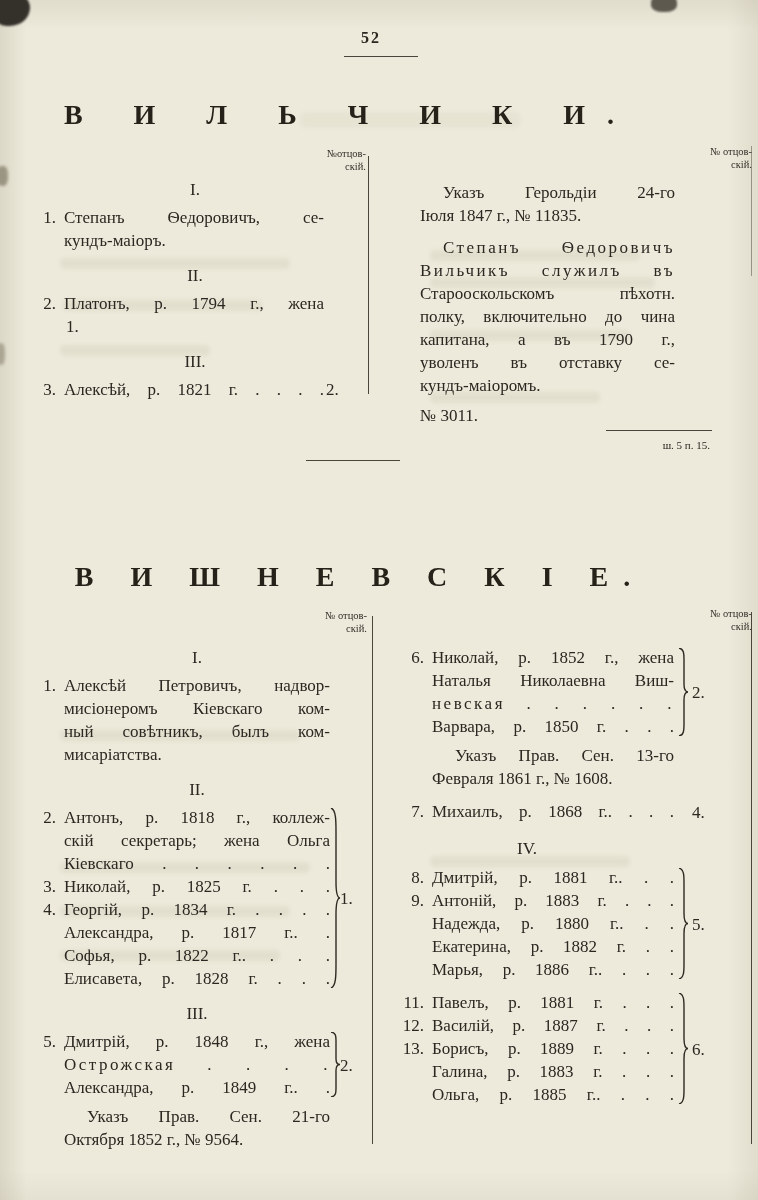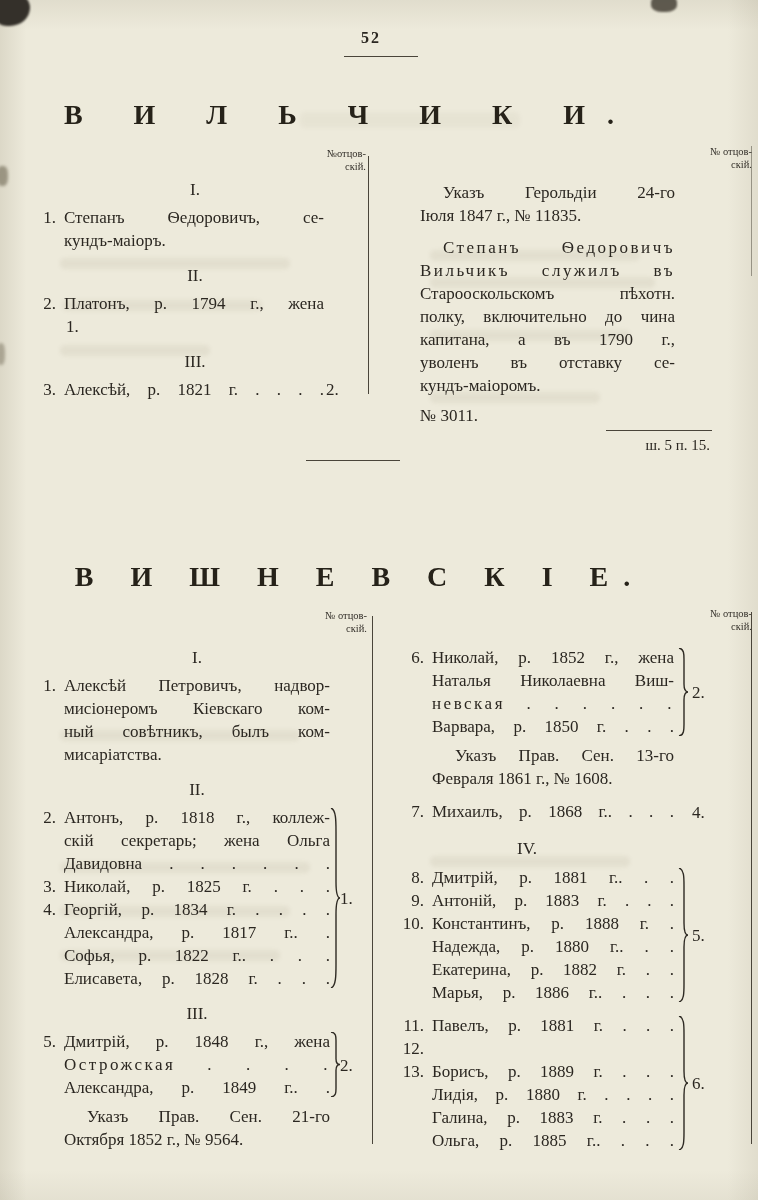--- a/index.html
+++ b/index.html
@@ -44,21 +44,21 @@
   .roman.first{margin-top:0;}
   
   .colL1{left:28px;top:178px;width:332px;}
   
   .colR1{left:420px;top:181px;width:292px;}
   .colR1 .bodyline{width:255px;}
   .ind{text-indent:23px;}
   .gap8{margin-top:9px;}
   .refline{padding-right:10px;margin-top:7px;}
   .refrule{width:106px;border-top:1.2px solid #4a453a;margin:3px 0 3px auto;}
-  .sigline{text-align:right;padding-right:2px;font-size:15px;}
+  .sigline{text-align:right;padding-right:2px;font-size:11px;}
   
   .colL2{left:28px;top:646px;width:336px;}
   .colL2 .t{margin-right:34px;}
   .colR2{left:392px;top:646px;width:360px;}
   .colR2 .n{width:40px;}
   .colR2 .t{margin-right:78px;}
   .colR2 .roman{margin:14px 130px 6px 40px;}
   .grp{position:relative;}
   .brace{position:absolute;top:2px;bottom:2px;width:12px;}
   .colL2 .brace{right:24px;}
@@ -189,21 +189,21 @@
       <div class="row">
           <span class="n">2.</span>
           <span class="t jl">Антонъ, р. 1818 г., коллеж-</span>
         </div>
       <div class="row">
           <span class="n"></span>
           <span class="t jl">скій секретарь; жена Ольга</span>
         </div>
       <div class="row">
           <span class="n"></span>
-          <span class="t jl">Давидовна . . . . . .</span>
+          <span class="t jl">Кіевскаго . . . . . .</span>
         </div>
       <div class="row">
           <span class="n">3.</span>
           <span class="t jl">Николай, р. 1825 г. . . .</span>
         </div>
       <div class="row">
           <span class="n">4.</span>
           <span class="t jl">Георгій, р. 1834 г. . . . .</span>
         </div>
       <div class="row">
@@ -310,24 +310,20 @@
     <div class="grp">
       <div class="row">
           <span class="n">8.</span>
           <span class="t jl">Дмитрій, р. 1881 г.. . .</span>
         </div>
       <div class="row">
           <span class="n">9.</span>
           <span class="t jl">Антоній, р. 1883 г. . . .</span>
         </div>
       <div class="row">
-          <span class="n">10.</span>
-          <span class="t jl">Константинъ, р. 1888 г. .</span>
-        </div>
-      <div class="row">
           <span class="n"></span>
           <span class="t jl">Надежда, р. 1880 г.. . .</span>
         </div>
       <div class="row">
           <span class="n"></span>
           <span class="t jl">Екатерина, р. 1882 г. . .</span>
         </div>
       <div class="row">
           <span class="n"></span>
           <span class="t jl">Марья, р. 1886 г.. . . .</span>
@@ -340,28 +336,28 @@
       <div class="gfather">5.</div>
     </div>
 
     <div class="grp mt10">
       <div class="row">
           <span class="n">11.</span>
           <span class="t jl">Павелъ, р. 1881 г. . . .</span>
         </div>
       <div class="row">
           <span class="n">12.</span>
+          <span class="t jl">Василій, р. 1887 г. . . .</span>
         </div>
       <div class="row">
           <span class="n">13.</span>
           <span class="t jl">Борисъ, р. 1889 г. . . .</span>
         </div>
       <div class="row">
           <span class="n"></span>
-          <span class="t jl">Лидія, р. 1880 г. . . . .</span>
         </div>
       <div class="row">
           <span class="n"></span>
           <span class="t jl">Галина, р. 1883 г. . . .</span>
         </div>
       <div class="row">
           <span class="n"></span>
           <span class="t jl">Ольга, р. 1885 г.. . . .</span>
         </div>
       <div class="brace">

